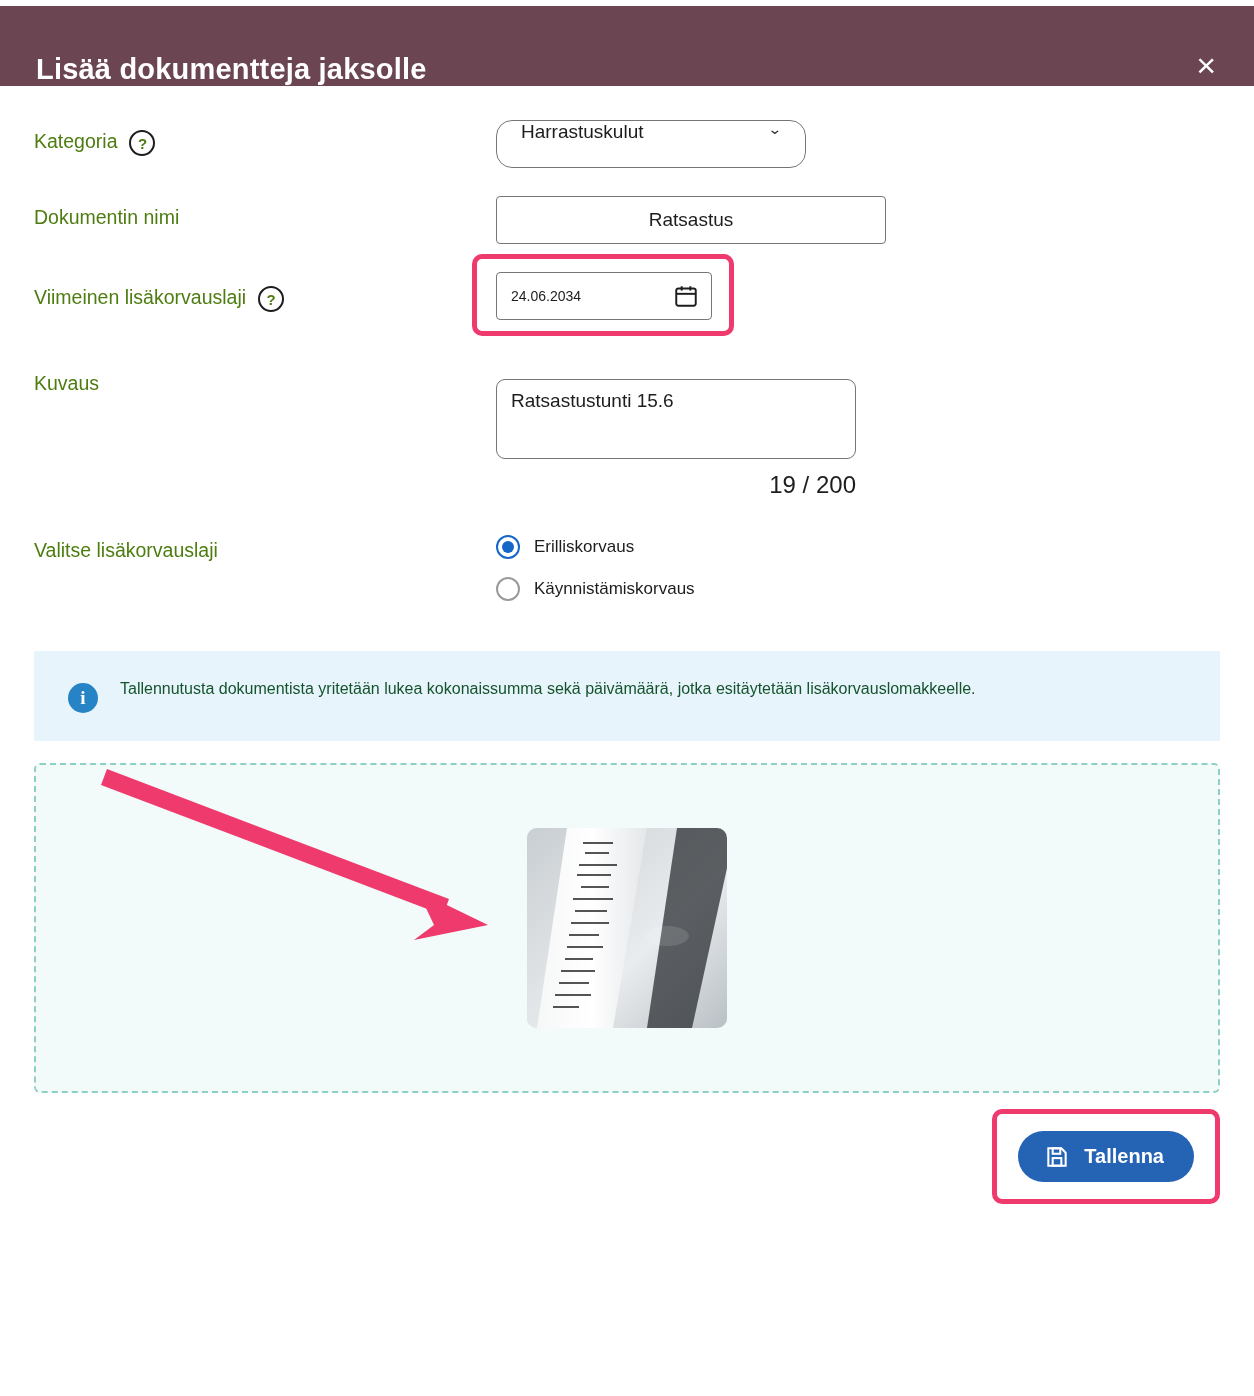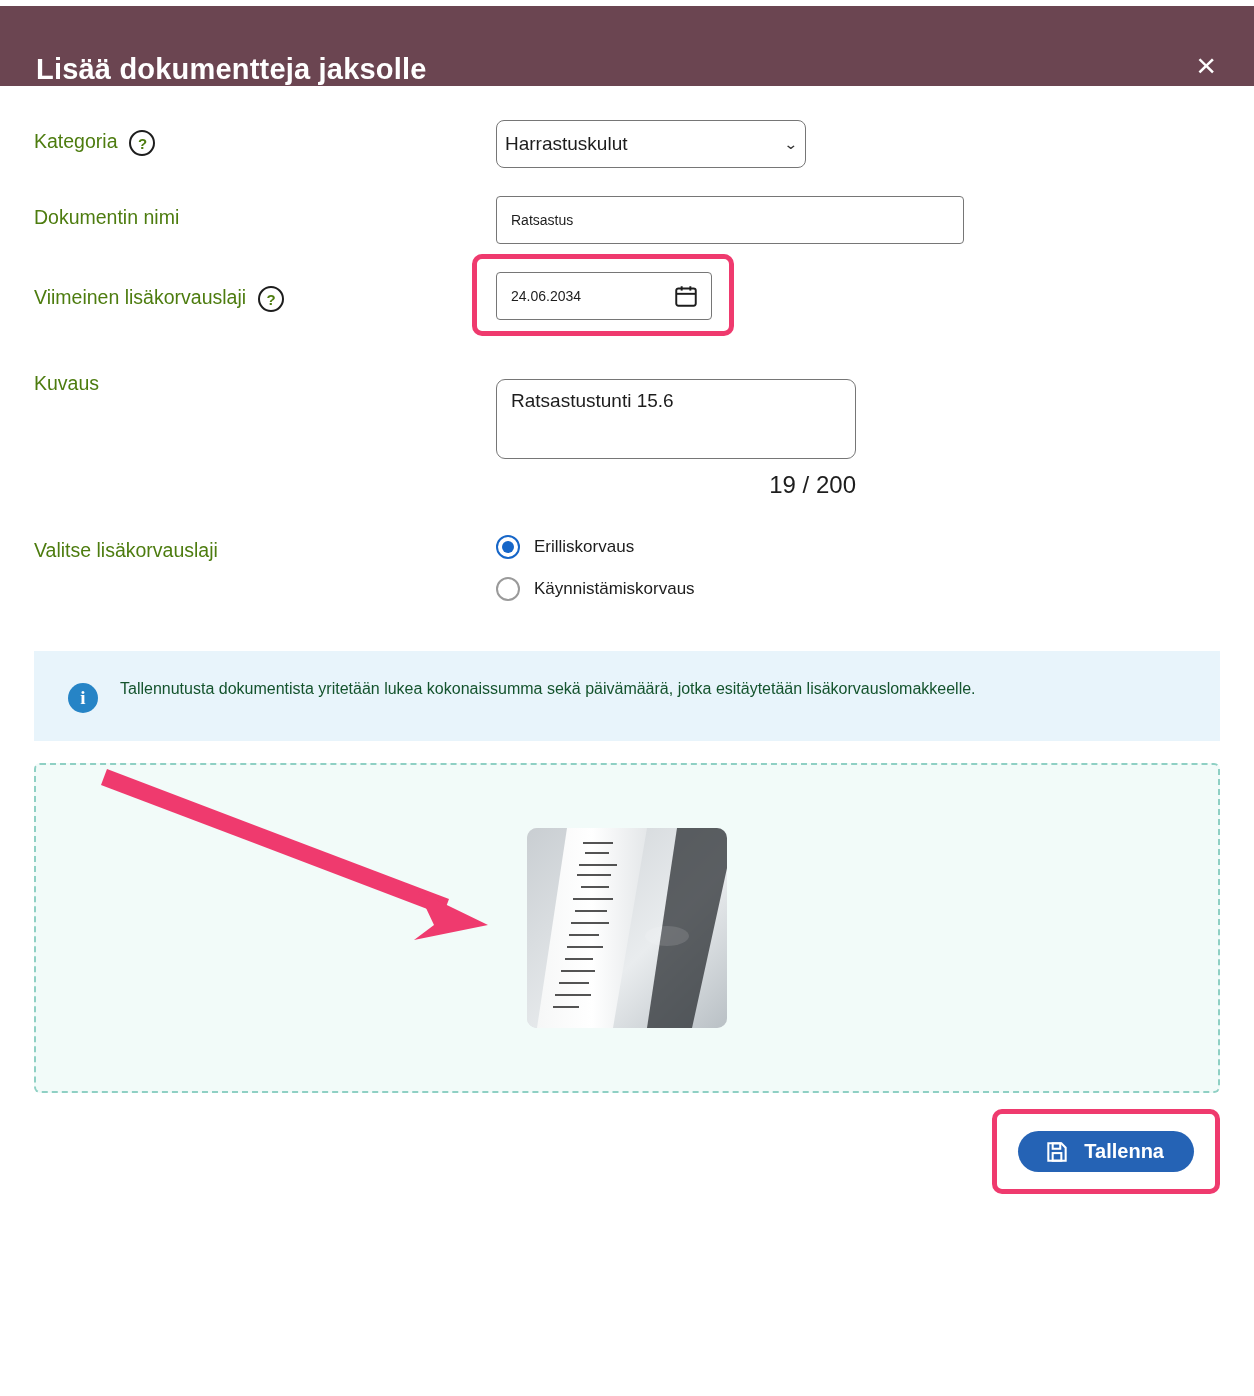--- a/index.html
+++ b/index.html
@@ -88,48 +88,49 @@
     cursor: pointer;
     box-sizing: border-box;
   }
   .form-control-area { flex: 1; }
 
   
   .select-box {
     width: 310px;
     height: 48px;
     border: 1px solid #767676;
-    border-radius: 8px;
-    background: #ffffff;
-    display: flex;
-    align-items: center;
+    border-radius: 16px;
+    background: #ffffff;
+    display: flex;
+    align-items: flex-start;
     justify-content: space-between;
-    padding: 0 8px;
+    padding: 0 24px;
     box-sizing: border-box;
     font-size: 19px;
     cursor: pointer;
   }
   .chevron {
     font-size: 14px;
     color: #333;
     transform: scaleX(1.25);
   }
 
   
   .text-input {
-    width: 468px;
+    width: 390px;
     height: 48px;
     border: 1px solid #767676;
     border-radius: 4px;
-    font-size: 14px;
+    font-size: 19px;
     padding: 0 14px;
     box-sizing: border-box;
     font-family: "Liberation Sans", sans-serif;
     color: #1d1d1d;
     background: #ffffff;
+    text-align: center;
   }
 
   
   .date-wrap {
     position: relative;
     display: inline-block;
     padding: 18px 22px 16px 24px;
     margin: -18px 0 0 -24px;
   }
   .highlight-ring {
@@ -280,21 +281,21 @@
   }
   .save-wrap {
     position: relative;
     padding: 22px 26px;
   }
   .save-button {
     background: #2563b5;
     color: #ffffff;
     border: none;
     border-radius: 26px;
-    height: 41px;
+    height: 51px;
     padding: 0 30px 0 26px;
     font-size: 20px;
     font-weight: bold;
     display: inline-flex;
     align-items: center;
     gap: 14px;
     cursor: pointer;
     font-family: "Liberation Sans", sans-serif;
   }
   .save-icon { width: 26px; height: 26px; }

